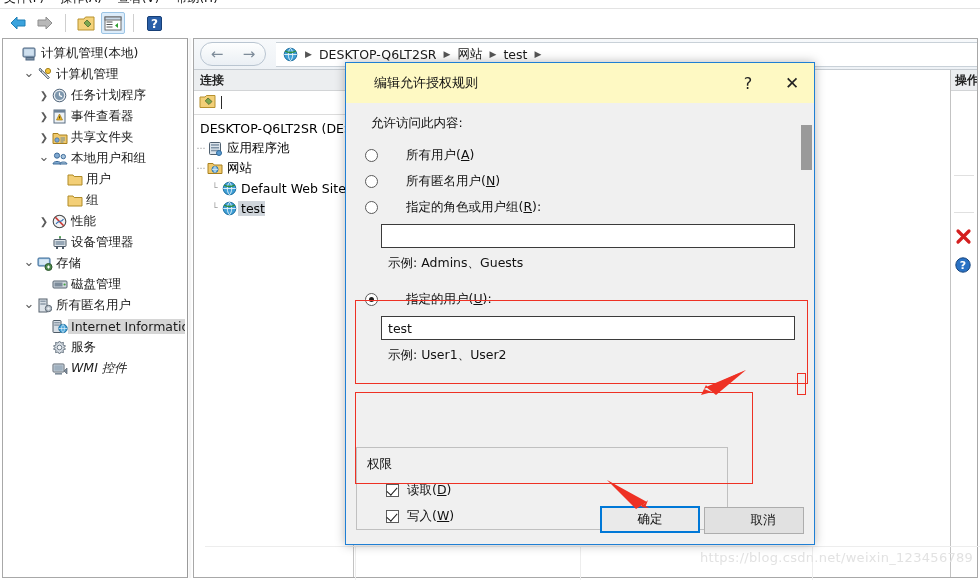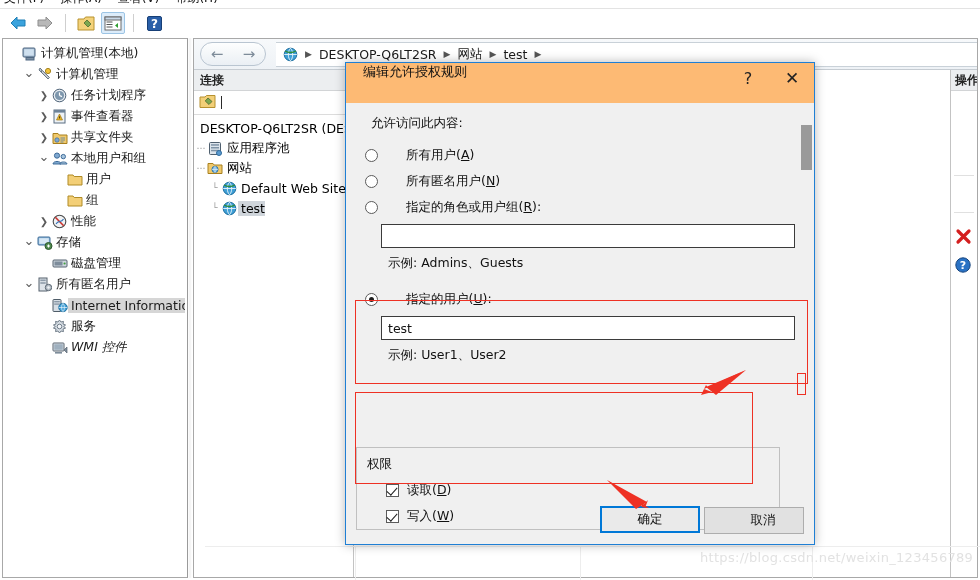--- a/index.html
+++ b/index.html
@@ -133,23 +133,23 @@
 
   
   .dlg {
     position: absolute; left: 345px; top: 62px;
     width: 470px; height: 483px;
     background: #f0f0f0;
     border: 1px solid #1f7fd4;
     box-shadow: 0 0 10px rgba(0,0,0,.28);
   }
   .dlg-title {
-    height: 40px; background: #fdba74;
-    display: flex; align-items: flex-start;
-    padding-left: 17px;
+    height: 40px; background: #fef9c3;
+    display: flex; align-items: center;
+    padding-left: 28px;
   }
   .dlg-title .t-text { font-size: 13px; color: #111; flex: 1; }
   .dlg-title .t-btn {
     width: 44px; height: 30px; display: flex; align-items: center; justify-content: center;
     color: #222; font-size: 16px;
   }
   .dlg-title .t-btn.close { font-size: 17px; }
   .dlg-body { position: relative; padding: 0 18px; }
   .sect-label { font-size: 12.5px; color: #111; margin: 12px 0 10px 7px; }
 
@@ -369,20 +369,34 @@
         <div class="tnode" style="padding-left: 34px;">
           <span class="twist">❯</span>
           <span class="ticon">
             <svg width="15" height="15" viewBox="0 0 15 15">
               <circle cx="7.5" cy="7.5" r="6.3" fill="#f0f2f4" stroke="#4b4b4b" stroke-width="1.1"></circle>
               <path d="M3.3 3.3 L11.7 11.7" stroke="#c8332e" stroke-width="1.6"></path>
               <path d="M4 10 C6.5 5.5 9 9.5 11.5 5" fill="none" stroke="#2f6fb5" stroke-width="1.1"></path>
             </svg>
           </span>
           <span class="tlabel">性能</span>
+        </div>
+        <div class="tnode" style="padding-left: 34px;">
+          <span class="twist"></span>
+          <span class="ticon">
+            <svg width="16" height="14" viewBox="0 0 16 14">
+              <rect x="2" y="3.5" width="12" height="7" rx=".8" fill="#dfe5ea" stroke="#4d5a67"></rect>
+              <rect x="3.5" y="5" width="9" height="4" fill="#96a7b6"></rect>
+              <path d="M8 1 L8 3.5" stroke="#4d5a67" stroke-width="1.2"></path>
+              <circle cx="8" cy="1" r="1" fill="#3f9e3f"></circle>
+              <rect x="4" y="11" width="2" height="2" fill="#4d5a67"></rect>
+              <rect x="10" y="11" width="2" height="2" fill="#4d5a67"></rect>
+            </svg>
+          </span>
+          <span class="tlabel">设备管理器</span>
         </div>
         <div class="tnode" style="padding-left: 19px;">
           <span class="twist" style="font-size: 13px; margin-top: -4px;">⌄</span>
           <span class="ticon">
             <svg width="16" height="14" viewBox="0 0 16 14">
               <rect x="1" y="1" width="12" height="8" rx="1" fill="#8fb8d8" stroke="#3f6c99"></rect>
               <rect x="2.2" y="2.2" width="9.6" height="5.6" fill="#d7e8f5"></rect>
               <circle cx="11.5" cy="10" r="3.5" fill="#4e8a4e" stroke="#2d562d"></circle>
               <path d="M10 10 L13 10 M11.5 8.5 L11.5 11.5" stroke="#fff" stroke-width="1.1"></path>
             </svg>
@@ -608,21 +622,21 @@
 
       <div class="radio-row" style="margin-top:14px">
         <span class="rb on" id="rb3"></span>
         <span class="rlab"><span>指定的用户(</span><span class="ul">U</span><span>):</span></span>
       </div>
       <div class="txtbox" style="width:414px;">
         <span>test</span>
       </div>
       <div class="hint">示例: User1、User2</div>
 
-      <div class="group" style="position:absolute;left:10px;top:332px;width:424px;height:83px;">
+      <div class="group" style="position:absolute;left:10px;top:332px;width:372px;height:83px;">
         <div class="g-title">权限</div>
         <div class="chk-row" style="margin-top:4px">
           <span class="cb on"></span>
           <span class="clab"><span>读取(</span><span class="ul">D</span><span>)</span></span>
         </div>
         <div class="chk-row">
           <span class="cb on"></span>
           <span class="clab"><span>写入(</span><span class="ul">W</span><span>)</span></span>
         </div>
       </div>

